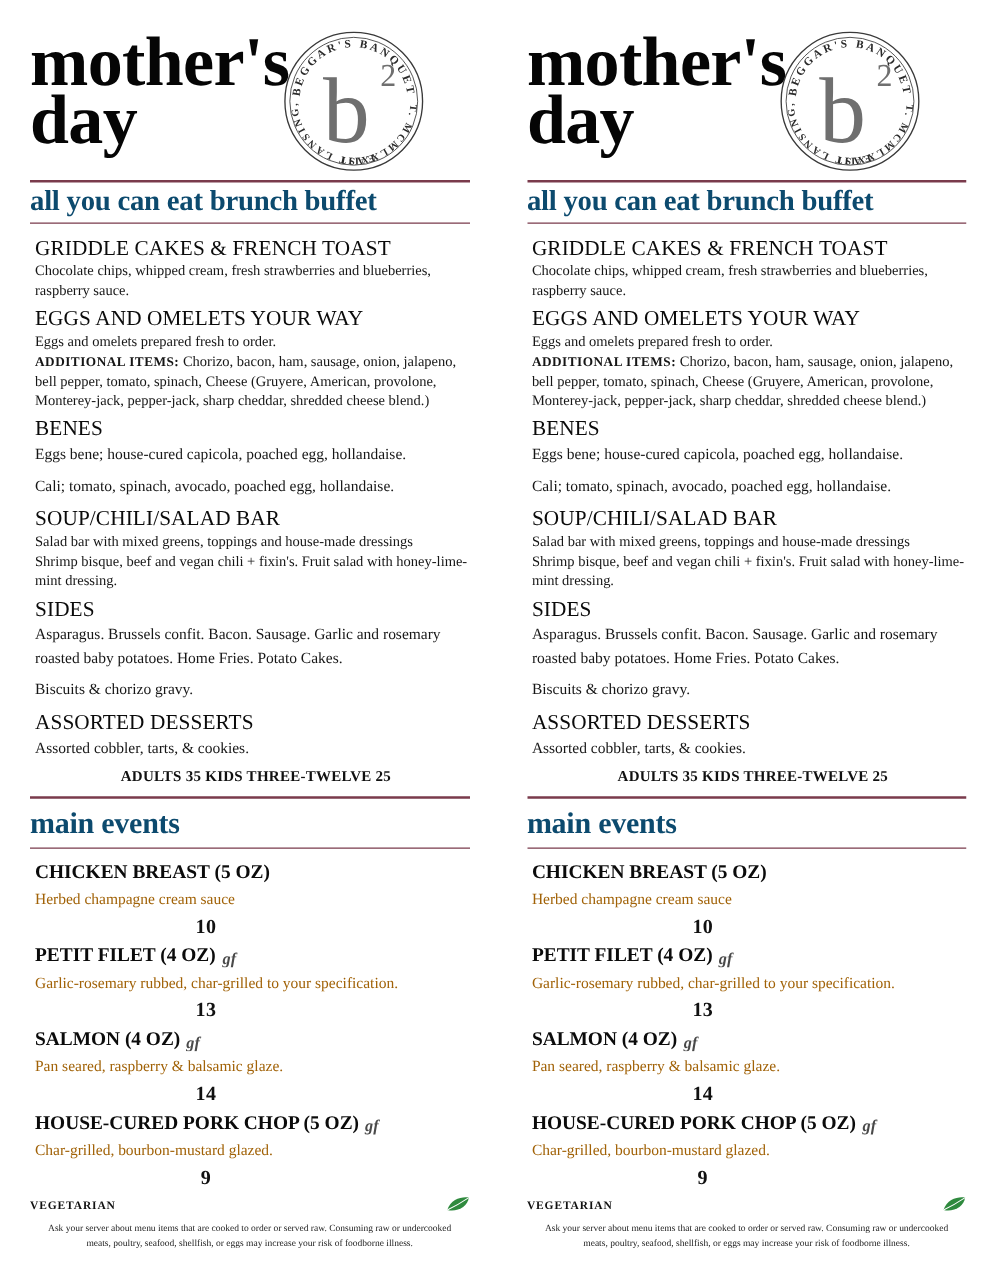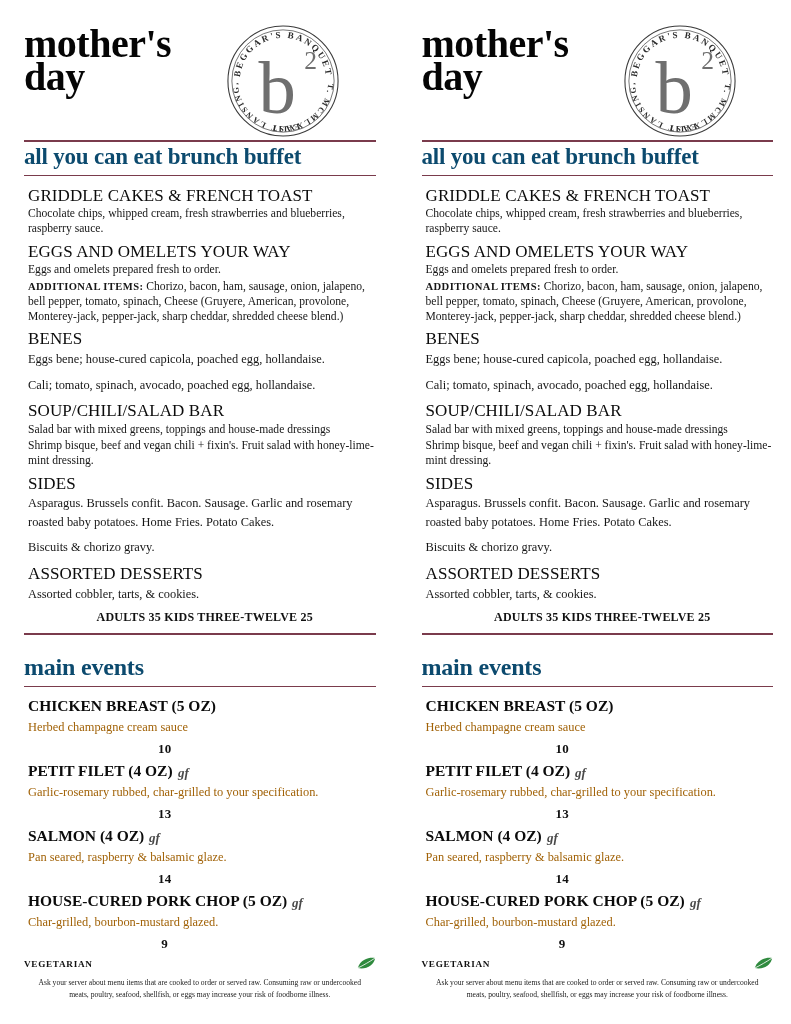--- a/index.html
+++ b/index.html
@@ -14,40 +14,40 @@
     padding:14px 22px 8px 22px;position:relative;
     display:flex;flex-direction:column;
   }
   .panel.left{padding-left:24px;padding-right:20px;}
   .panel.right{padding-left:26px;padding-right:18px;}
 
   
   .masthead{position:relative;height:150px;}
   .title{
     font-weight:700;letter-spacing:-0.5px;line-height:0.82;
-    font-size:40px;margin:0;padding-top:14px;
+    font-size:56px;margin:0;padding-top:14px;
     font-family:"Liberation Serif","DejaVu Serif",serif;
     color:#050505;
   }
   .title .l2{display:block;}
   .logo{
     position:absolute;top:8px;right:34px;width:118px;height:118px;
   }
   .logo svg{display:block;width:118px;height:118px;}
 
   
   .band{
     border-top:2px solid #7a3b4c;border-bottom:1.5px solid #7a3b4c;
     margin:2px 0 10px 0;padding:3px 0 5px 0;
   }
   .band h2{
     margin:0;color:#0c4a6e;font-size:23px;font-weight:700;
     letter-spacing:-0.2px;line-height:1.05;
   }
-  .band.events{margin-top:6px;padding:20px 0 6px 0;}
+  .band.events{margin-top:6px;padding:8px 0 6px 0;}
   .band.events h2{font-size:24px;}
 
   
   .body{flex:0 0 auto;}
   .sec{margin:0 0 5px 0;padding-left:4px;}
   .sec h3{
     margin:0 0 1px 0;font-size:17px;font-weight:400;
     letter-spacing:0.1px;line-height:1.15;color:#0b0b0b;
   }
   .sec p{
@@ -63,21 +63,21 @@
 
   
   .events-body{padding-left:4px;}
   .ev{margin:0 0 2px 0;}
   .ev h3{
     margin:0 0 3px 0;font-size:15.5px;font-weight:700;
     line-height:1.2;color:#0b0b0b;display:flex;align-items:center;gap:4px;
   }
   .ev p{margin:0;font-size:12.4px;line-height:1.4;color:#a16207;}
   .ev .cost{
-    display:block;text-align:center;font-weight:700;font-size:13px;
+    display:block;text-align:center;font-weight:700;font-size:16px;
     margin:5px 0 5px 0;padding-right:74px;letter-spacing:0.3px;
   }
   .gf{display:inline-block;width:16px;height:16px;vertical-align:-3px;text-decoration:underline;}
   .gf svg{display:block;}
 
   
   .foot{margin-top:auto;padding-bottom:16px;}
   .veg{
     display:flex;align-items:center;justify-content:space-between;gap:2px;
     margin:0 0 7px 0;

